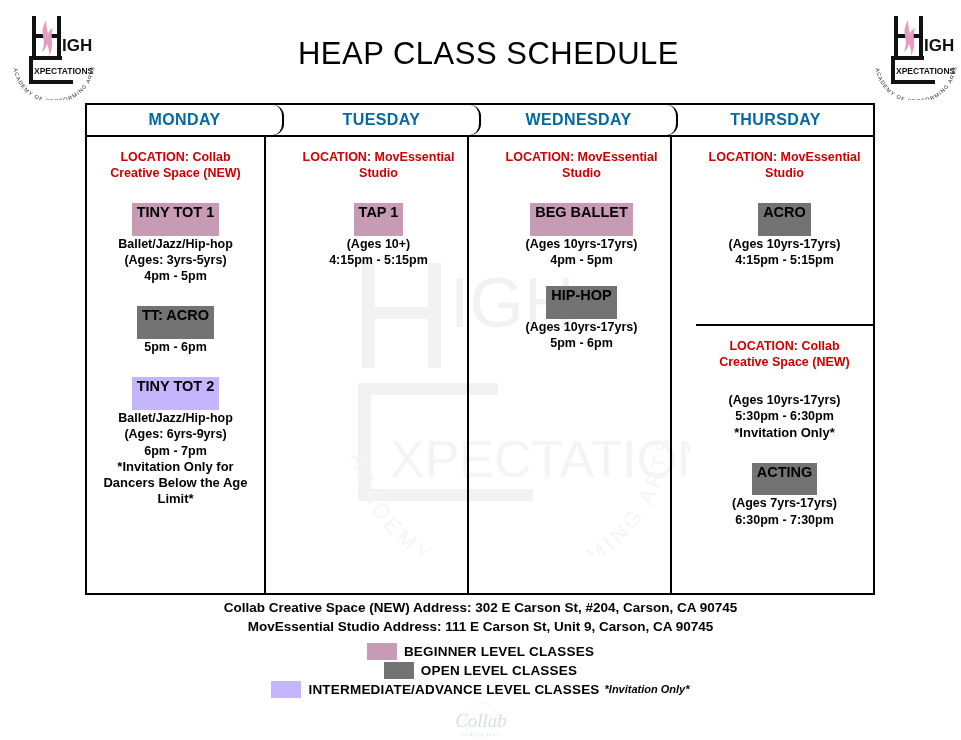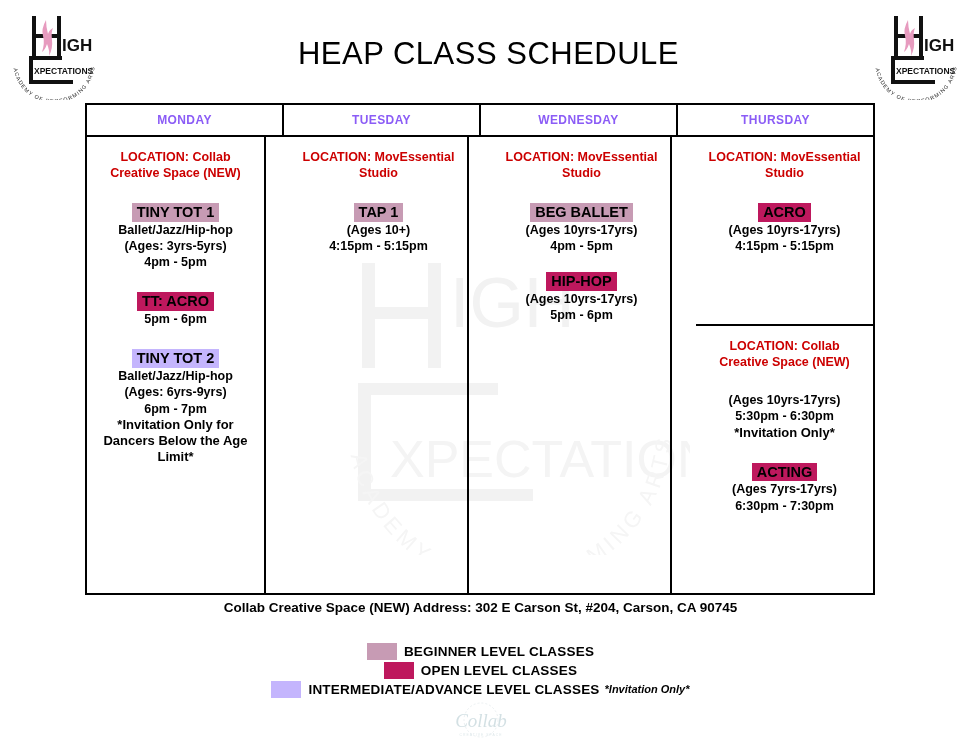--- a/index.html
+++ b/index.html
@@ -80,25 +80,26 @@
     flex: 1 1 auto;
     min-height: 0;
     gap: 24px;
   }
 
   .head-cell {
     flex: 1 1 0;
     display: flex;
     align-items: center;
     justify-content: center;
-    font-size: 12px;
+    font-size: 16px;
     font-weight: bold;
     letter-spacing: 0.4px;
-    color: #8b5cf6;
+    color: #0369a1;
     border-right: 2px solid #000000;
+    border-radius: 11px;
   }
   .head-cell:last-child { border-right: none; }
 
   .day-col {
     flex: 1 1 0;
     border-right: 2px solid #000000;
     display: flex;
     flex-direction: column;
     position: relative;
   }
@@ -126,24 +127,24 @@
     text-align: center;
     margin-top: 22px;
   }
   .class-block.tight { margin-top: 18px; }
 
   .class-name {
     display: inline-block;
     font-size: 14.5px;
     font-weight: bold;
     color: #000000;
-    padding: 1px 5px 1px 5px;
+    padding: 1px 5px 15px 5px;
     line-height: 1.15;
   }
-  .hl-open   { background: #be185d; }
+  .hl-open   { background: #737373; }
   .hl-beg    { background: #C79BB4; }
   .hl-int    { background: #c4b5fd; }
 
   .class-line {
     font-size: 12.5px;
     font-weight: bold;
     color: #000000;
     line-height: 1.3;
   }
   .class-note {
@@ -401,20 +402,24 @@
       </div>
 
     </div>
   </div>
 
   <div class="addresses">
     <div class="addr-line">
       <span class="addr-label">Collab Creative Space (NEW) Address:</span>
       <span class="addr-value">302 E Carson St, #204, Carson, CA 90745</span>
     </div>
+    <div class="addr-line">
+      <span class="addr-label">MovEssential Studio Address:</span>
+      <span class="addr-value">111 E Carson St, Unit 9, Carson, CA 90745</span>
+    </div>
   </div>
 
   <div class="legend">
     <div class="legend-row">
       <span class="legend-swatch hl-beg"></span>
       <span class="legend-label">BEGINNER LEVEL CLASSES</span>
     </div>
     <div class="legend-row">
       <span class="legend-swatch hl-open"></span>
       <span class="legend-label">OPEN LEVEL CLASSES</span>

